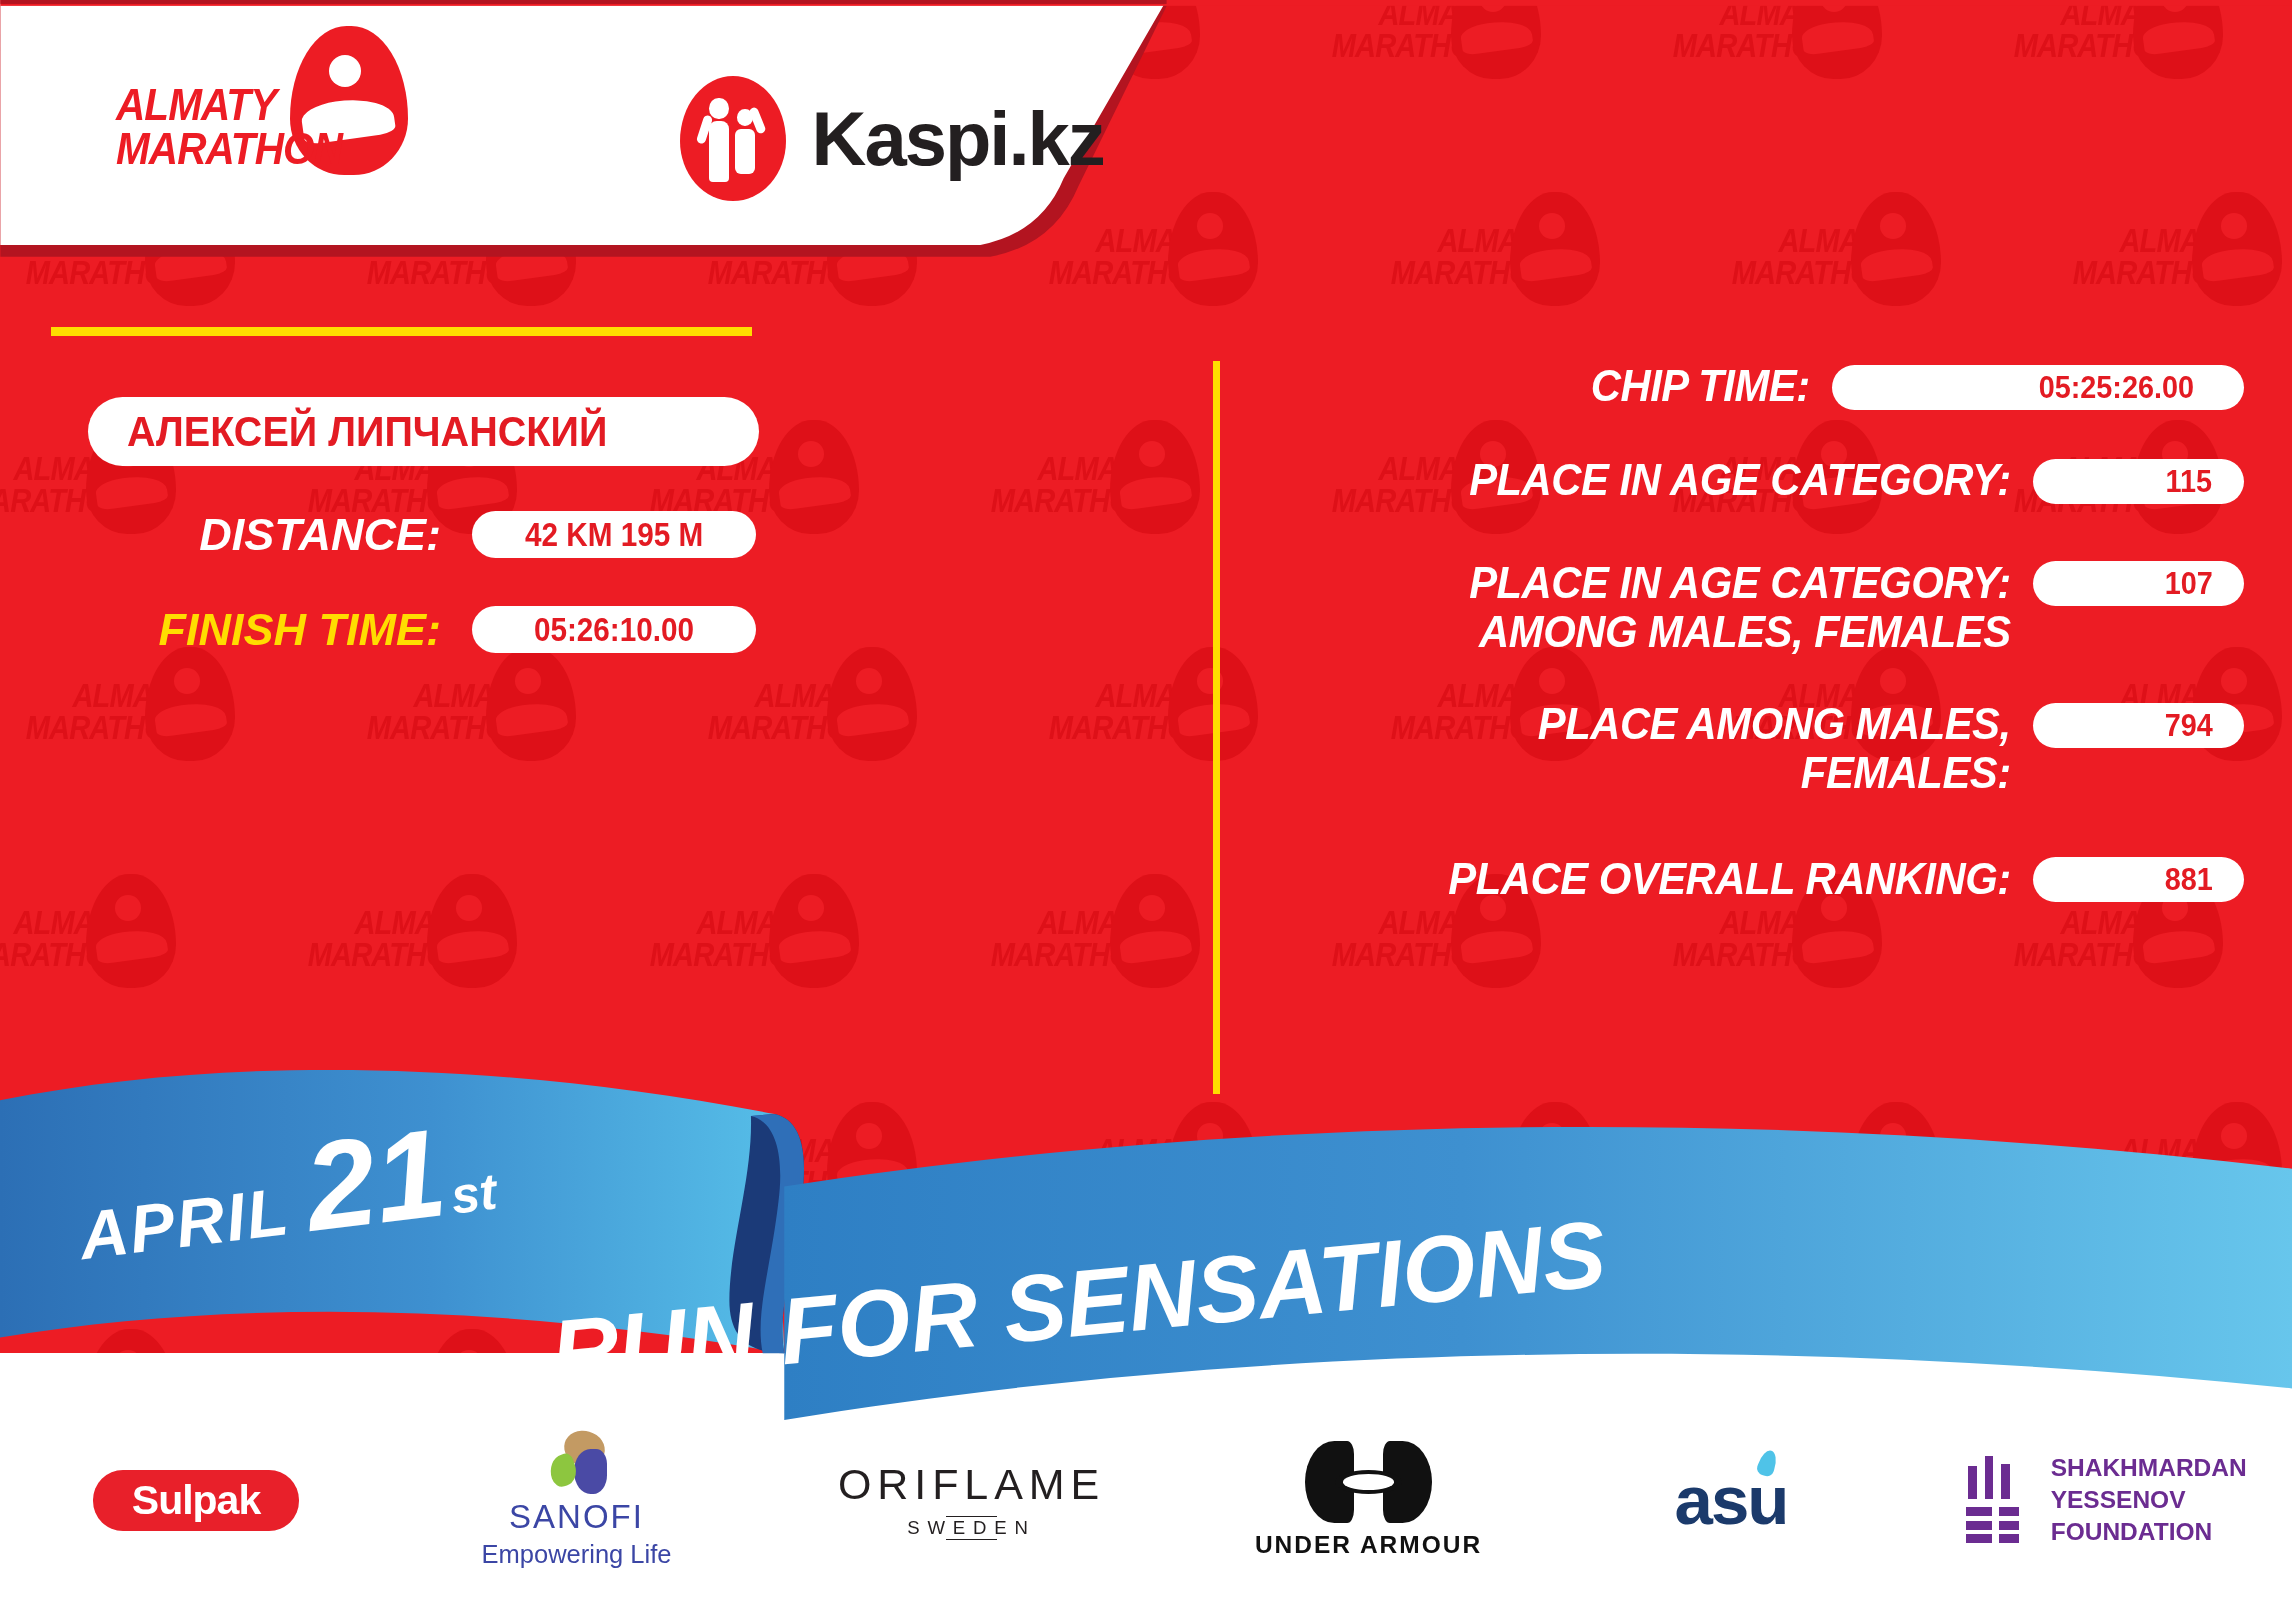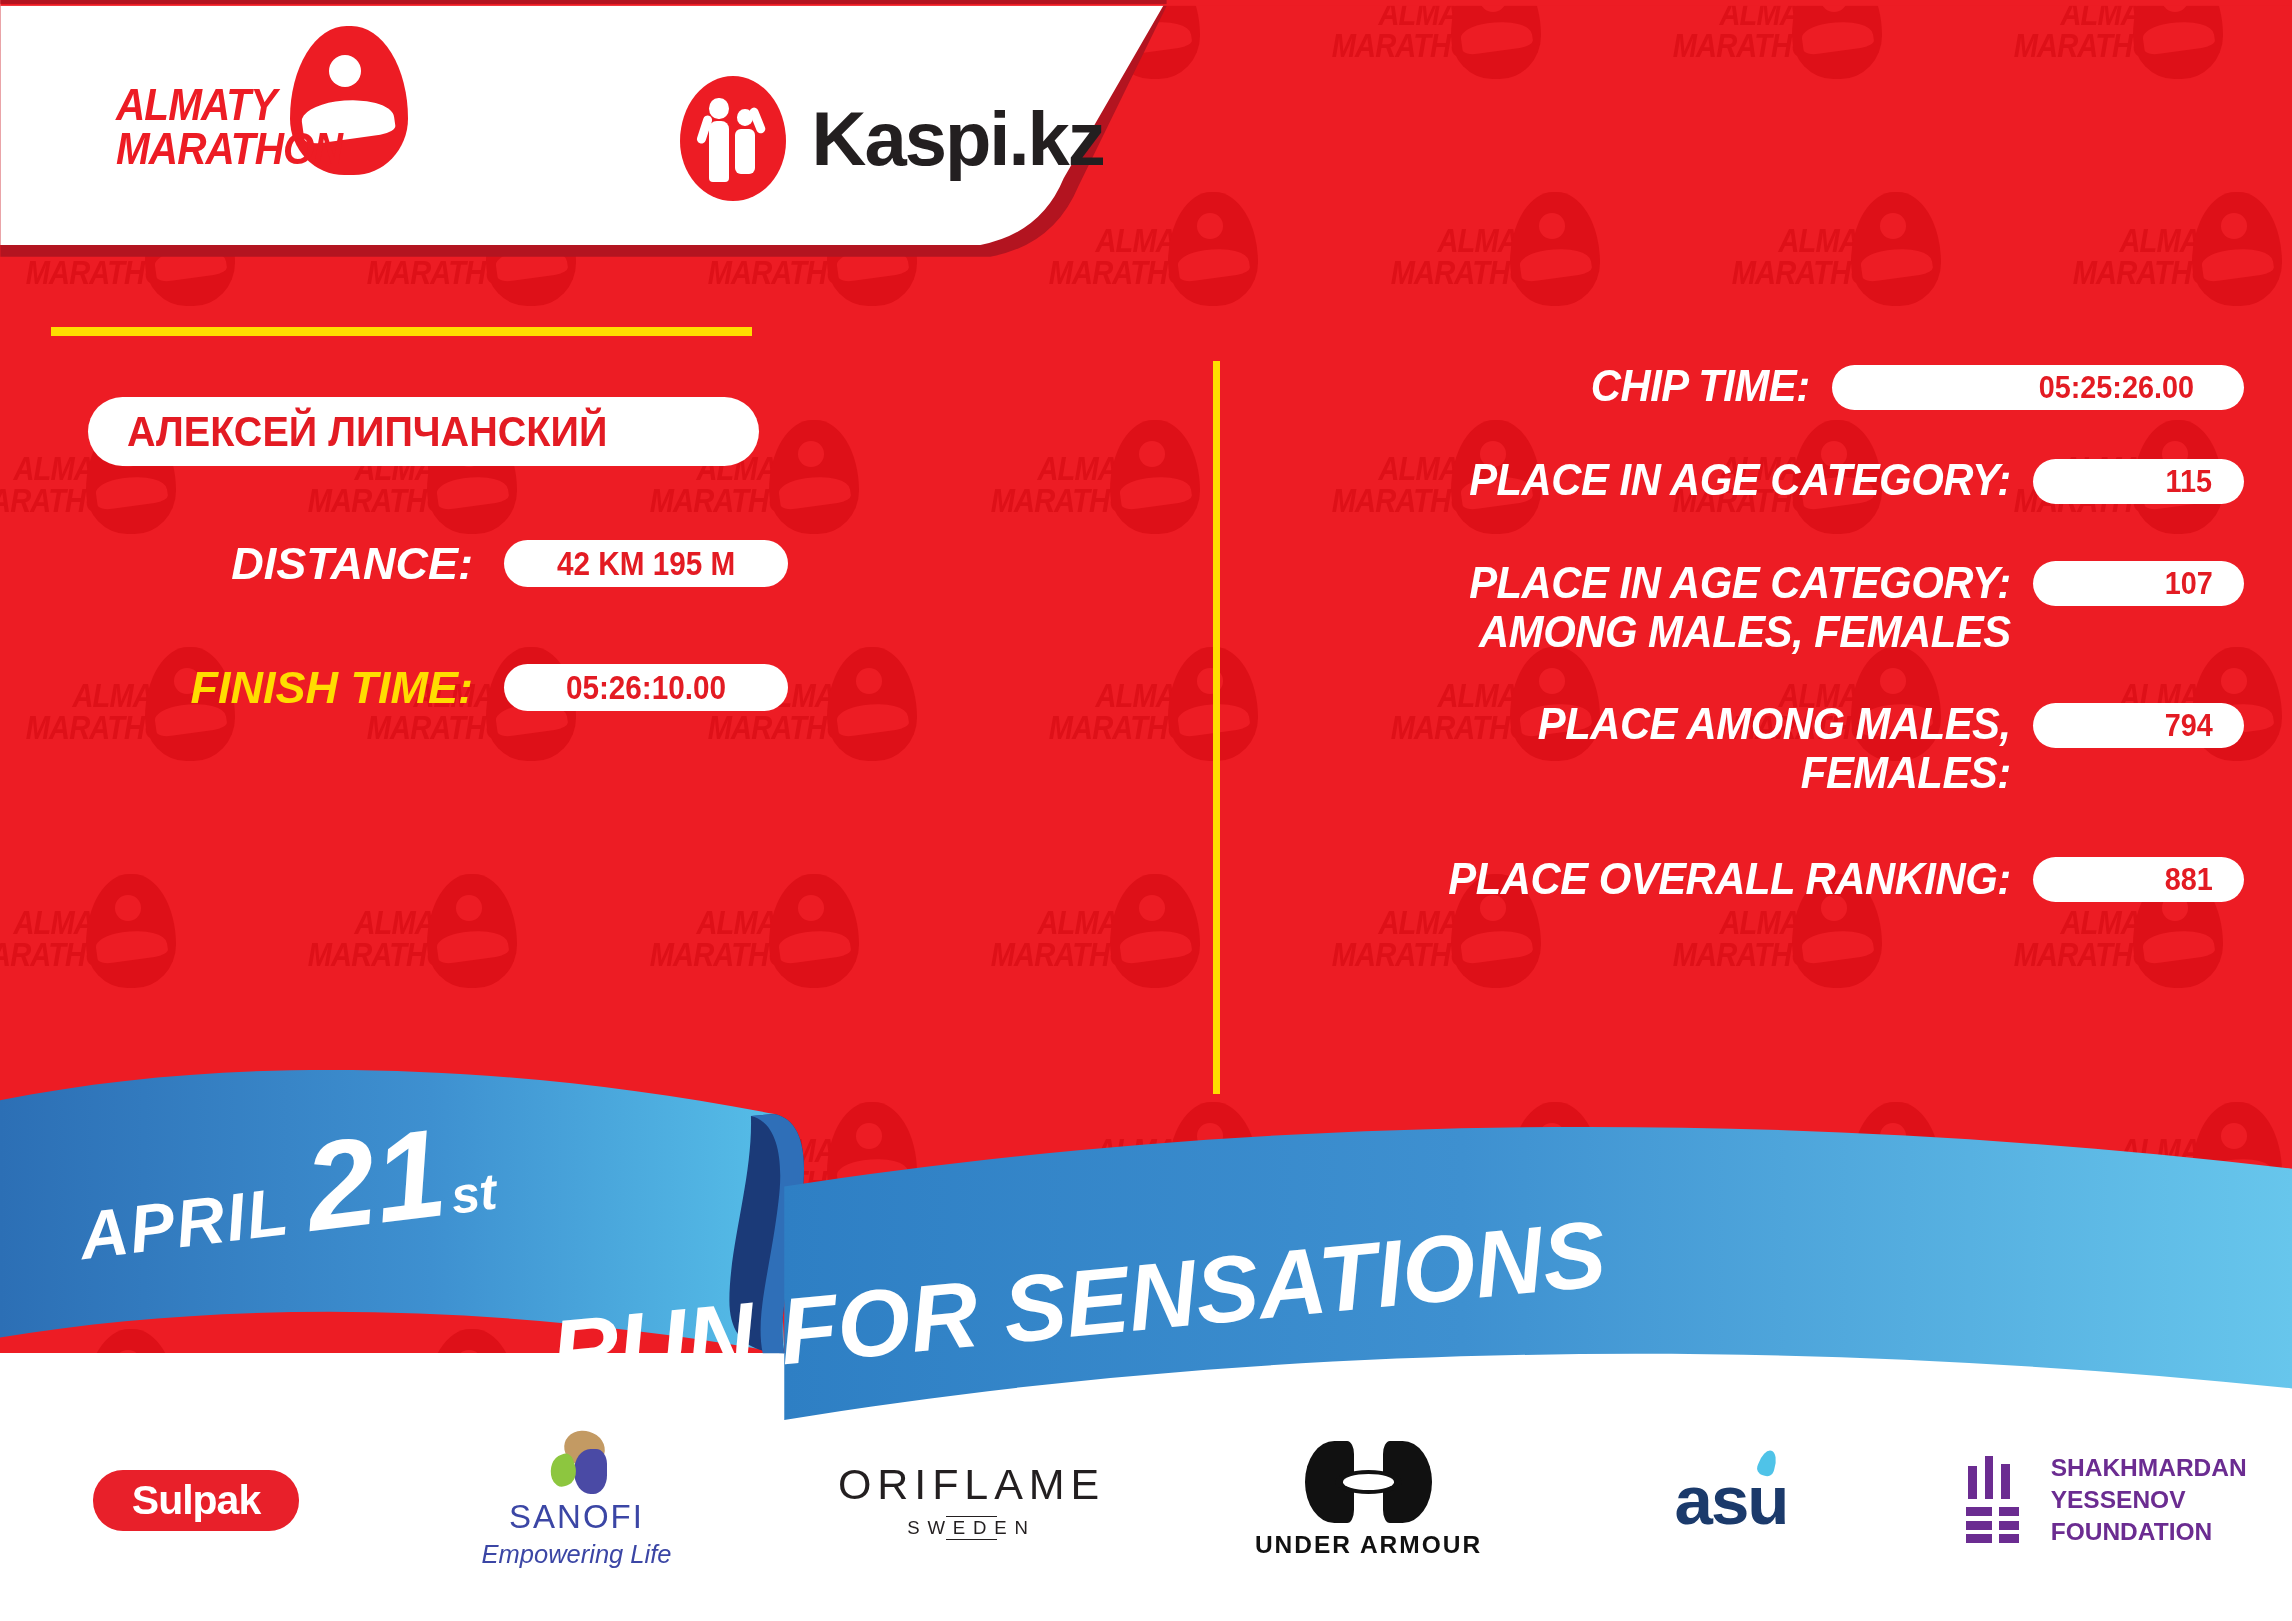--- a/index.html
+++ b/index.html
@@ -118,21 +118,21 @@
   .name-pill{
     margin:61px 0 0 88px; width:671px; height:69px;
     background:#ffffff; border-radius:35px;
     display:flex; align-items:center;
   }
   .name-text{
     margin-left:39px; color:#E31B23; font-weight:bold; font-size:43px;
     letter-spacing:0px; transform:scaleX(0.92); transform-origin:left center;
     white-space:nowrap;
   }
-  .row{ display:flex; align-items:center; margin-top:72px;padding-left:32px;}
+  .row{ display:flex; align-items:center; margin-top:43px;}
   .row .lbl{
     font-style:italic; font-weight:bold; font-size:45px; letter-spacing:0px;
     text-align:right;
   }
   .row.distance .lbl{ width:441px; color:#ffffff;}
   .row.finish .lbl{ width:441px; color:#FFDD00;}
   .val-pill{
     margin-left:31px; height:47px; min-width:284px;
     background:#ffffff; border-radius:25.5px;
     display:flex; align-items:center; justify-content:center;
@@ -207,21 +207,21 @@
 
   .sanofi{ margin-left:172px; width:211px; text-align:center;}
   .sanofi .mark{position:relative;width:69px;height:61px;margin:0 auto 5.9px;}
   .sanofi .mark .b1{position:absolute;right:5.9px;top:0;width:41px;height:35px;background:#C39A63;
                     border-radius:60% 60% 30% 60%;transform:rotate(16deg);}
   .sanofi .mark .b2{position:absolute;right:3.9px;top:17.6px;width:33px;height:45px;background:#4A4AA5;
                     border-radius:60% 40% 50% 60%;}
   .sanofi .mark .b3{position:absolute;left:7.8px;top:23.5px;width:25.5px;height:31px;background:#8DC63F;
                     border-radius:70% 30% 60% 40%;transform:rotate(-18deg);}
   .sanofi .nm{color:#3B46A5;font-size:33px;letter-spacing:2px;font-weight:normal;}
-  .sanofi .tag{color:#3B46A5;font-size:25.5px;font-style:italic;margin-top:3.9px;}
+  .sanofi .tag{color:#3B46A5;font-size:25.5px;margin-top:3.9px;}
 
   .oriflame{ margin-left:157px; width:265px; text-align:center;}
   .oriflame .nm{color:#231F20;font-size:43px;letter-spacing:5.9px;}
   .oriflame .sub{display:flex;align-items:center;justify-content:center;margin-top:7.8px;flex-direction:column;}
   .oriflame .sub .ln{height:1px;width:51px;background:#231F20;}
   .oriflame .sub .sw{font-size:18.6px;letter-spacing:7.8px;color:#231F20;margin:0 9.8px;}
 
   .ua{ margin-left:147px; width:235px; text-align:center;}
   .ua .mark{position:relative;width:127px;height:82px;margin:0 auto;}
   .ua .mark .lw{position:absolute;left:0;top:0;width:49px;height:82px;background:#111;

